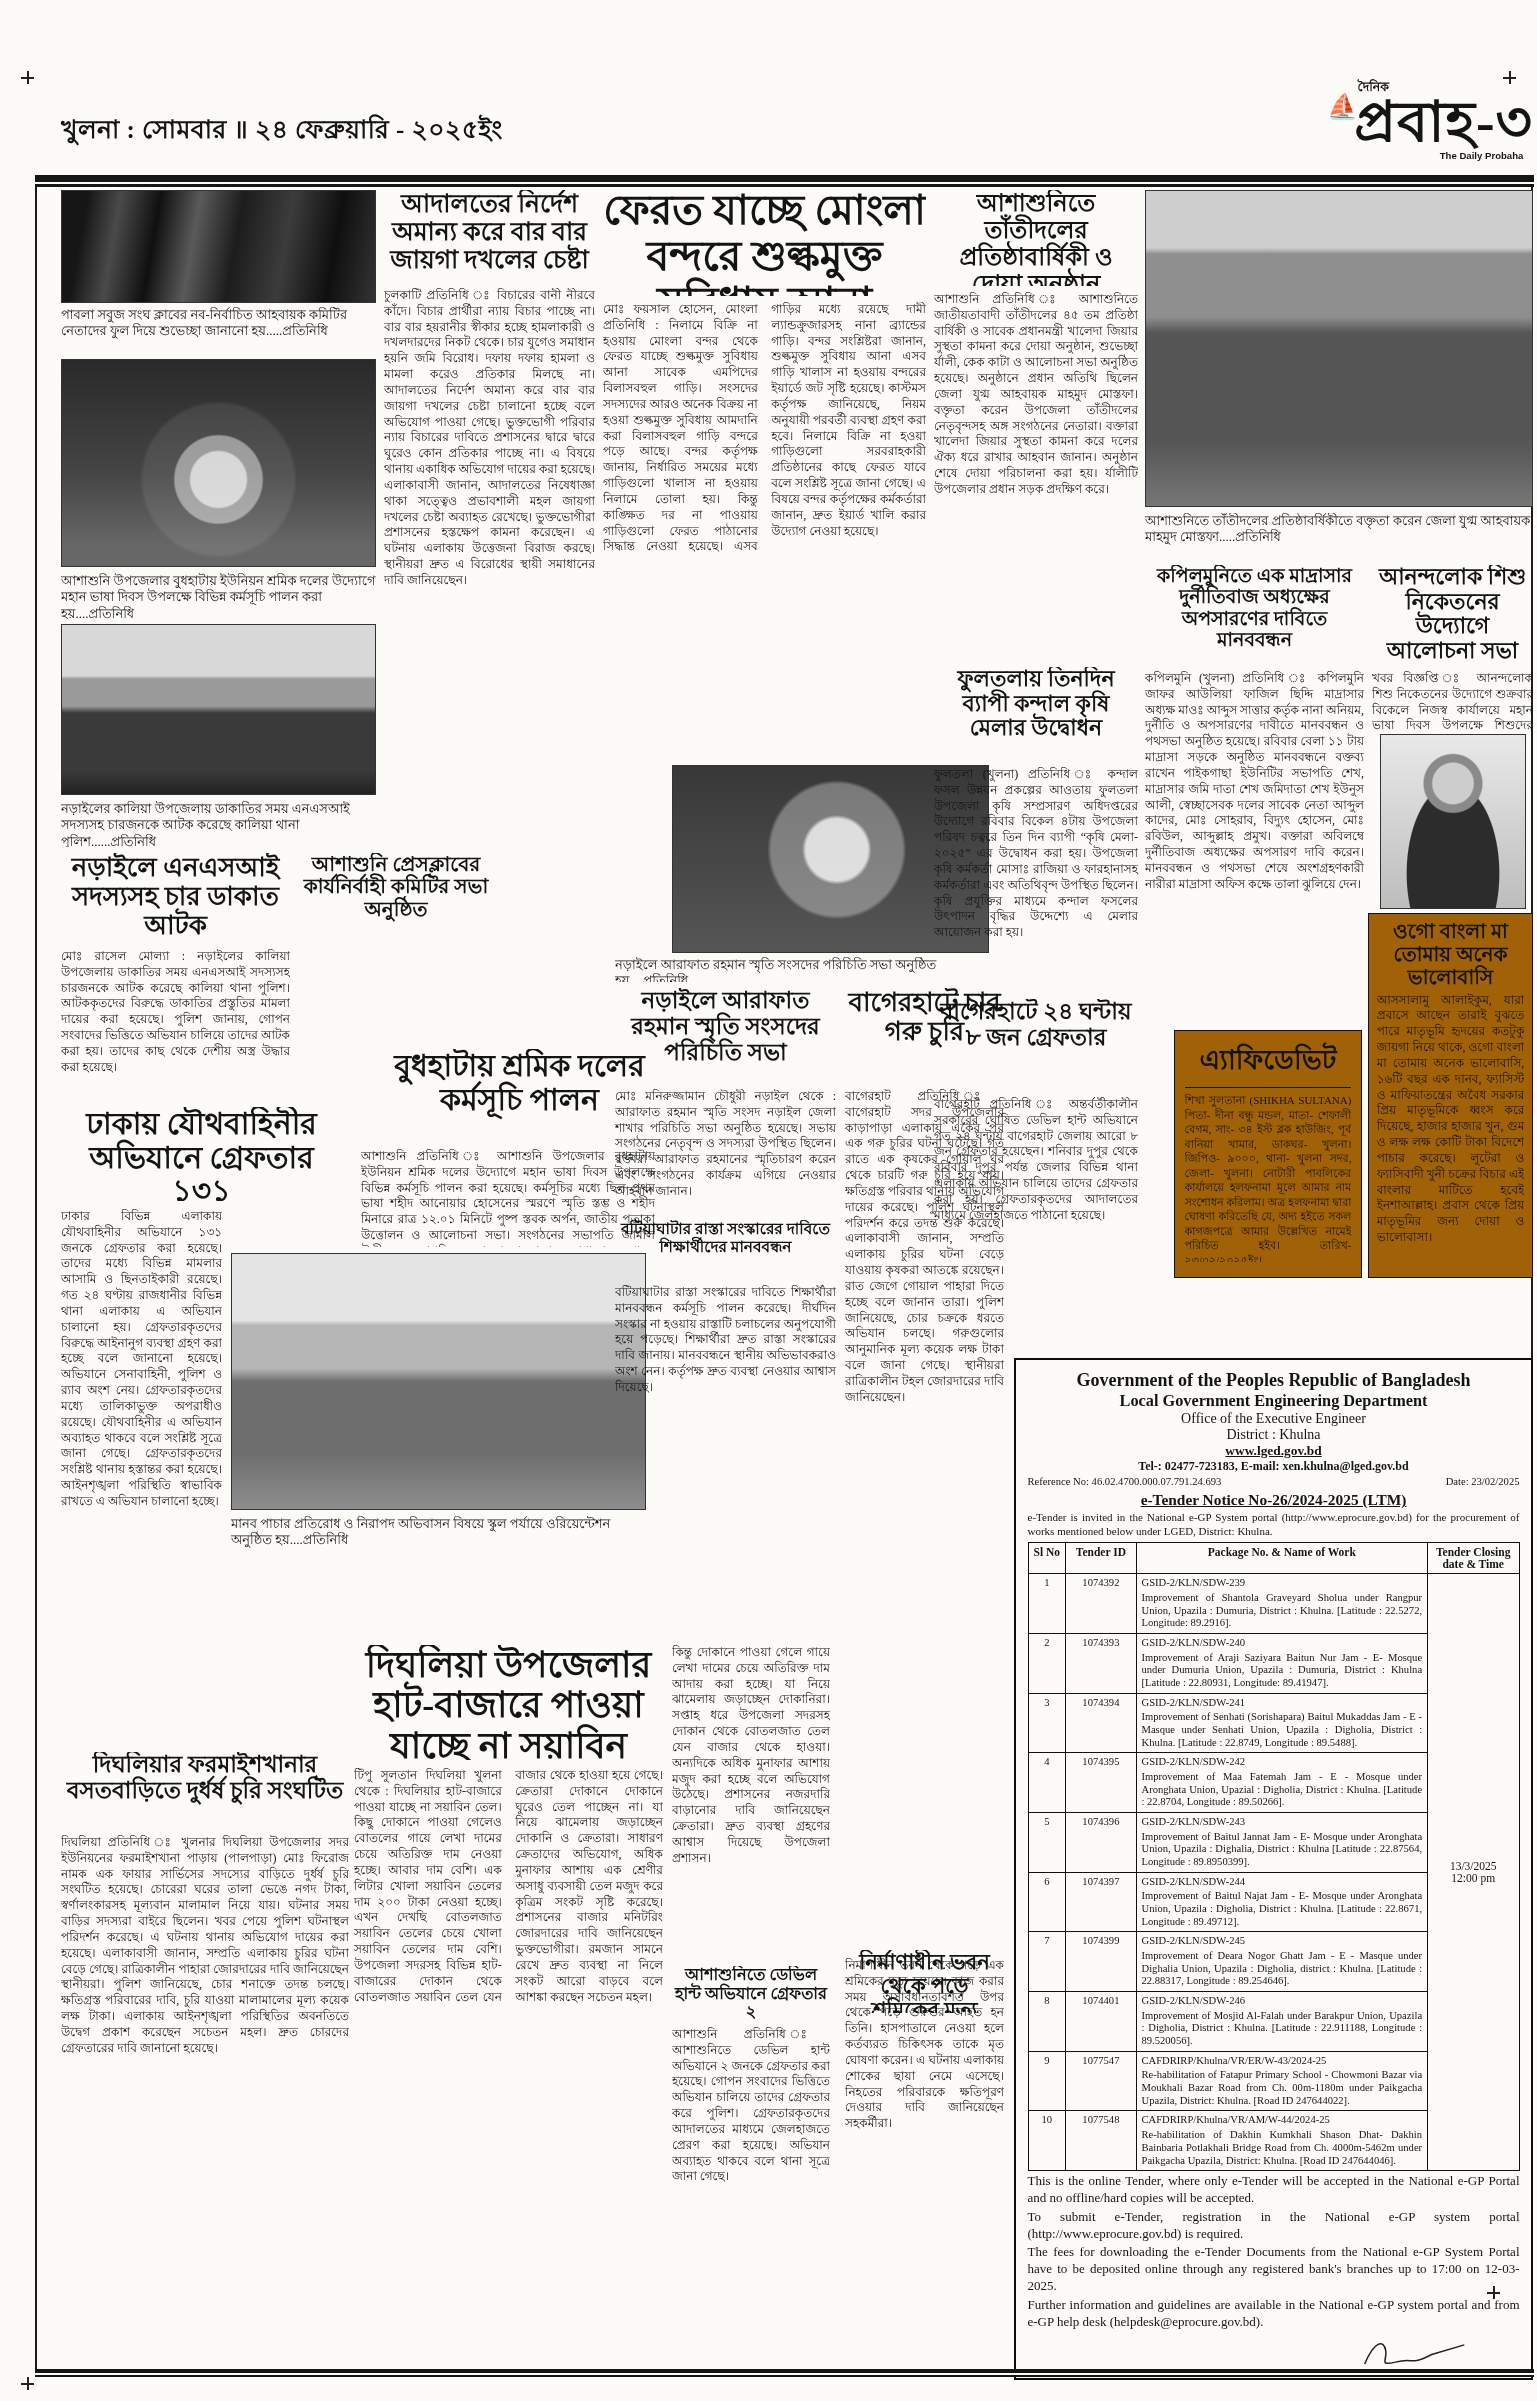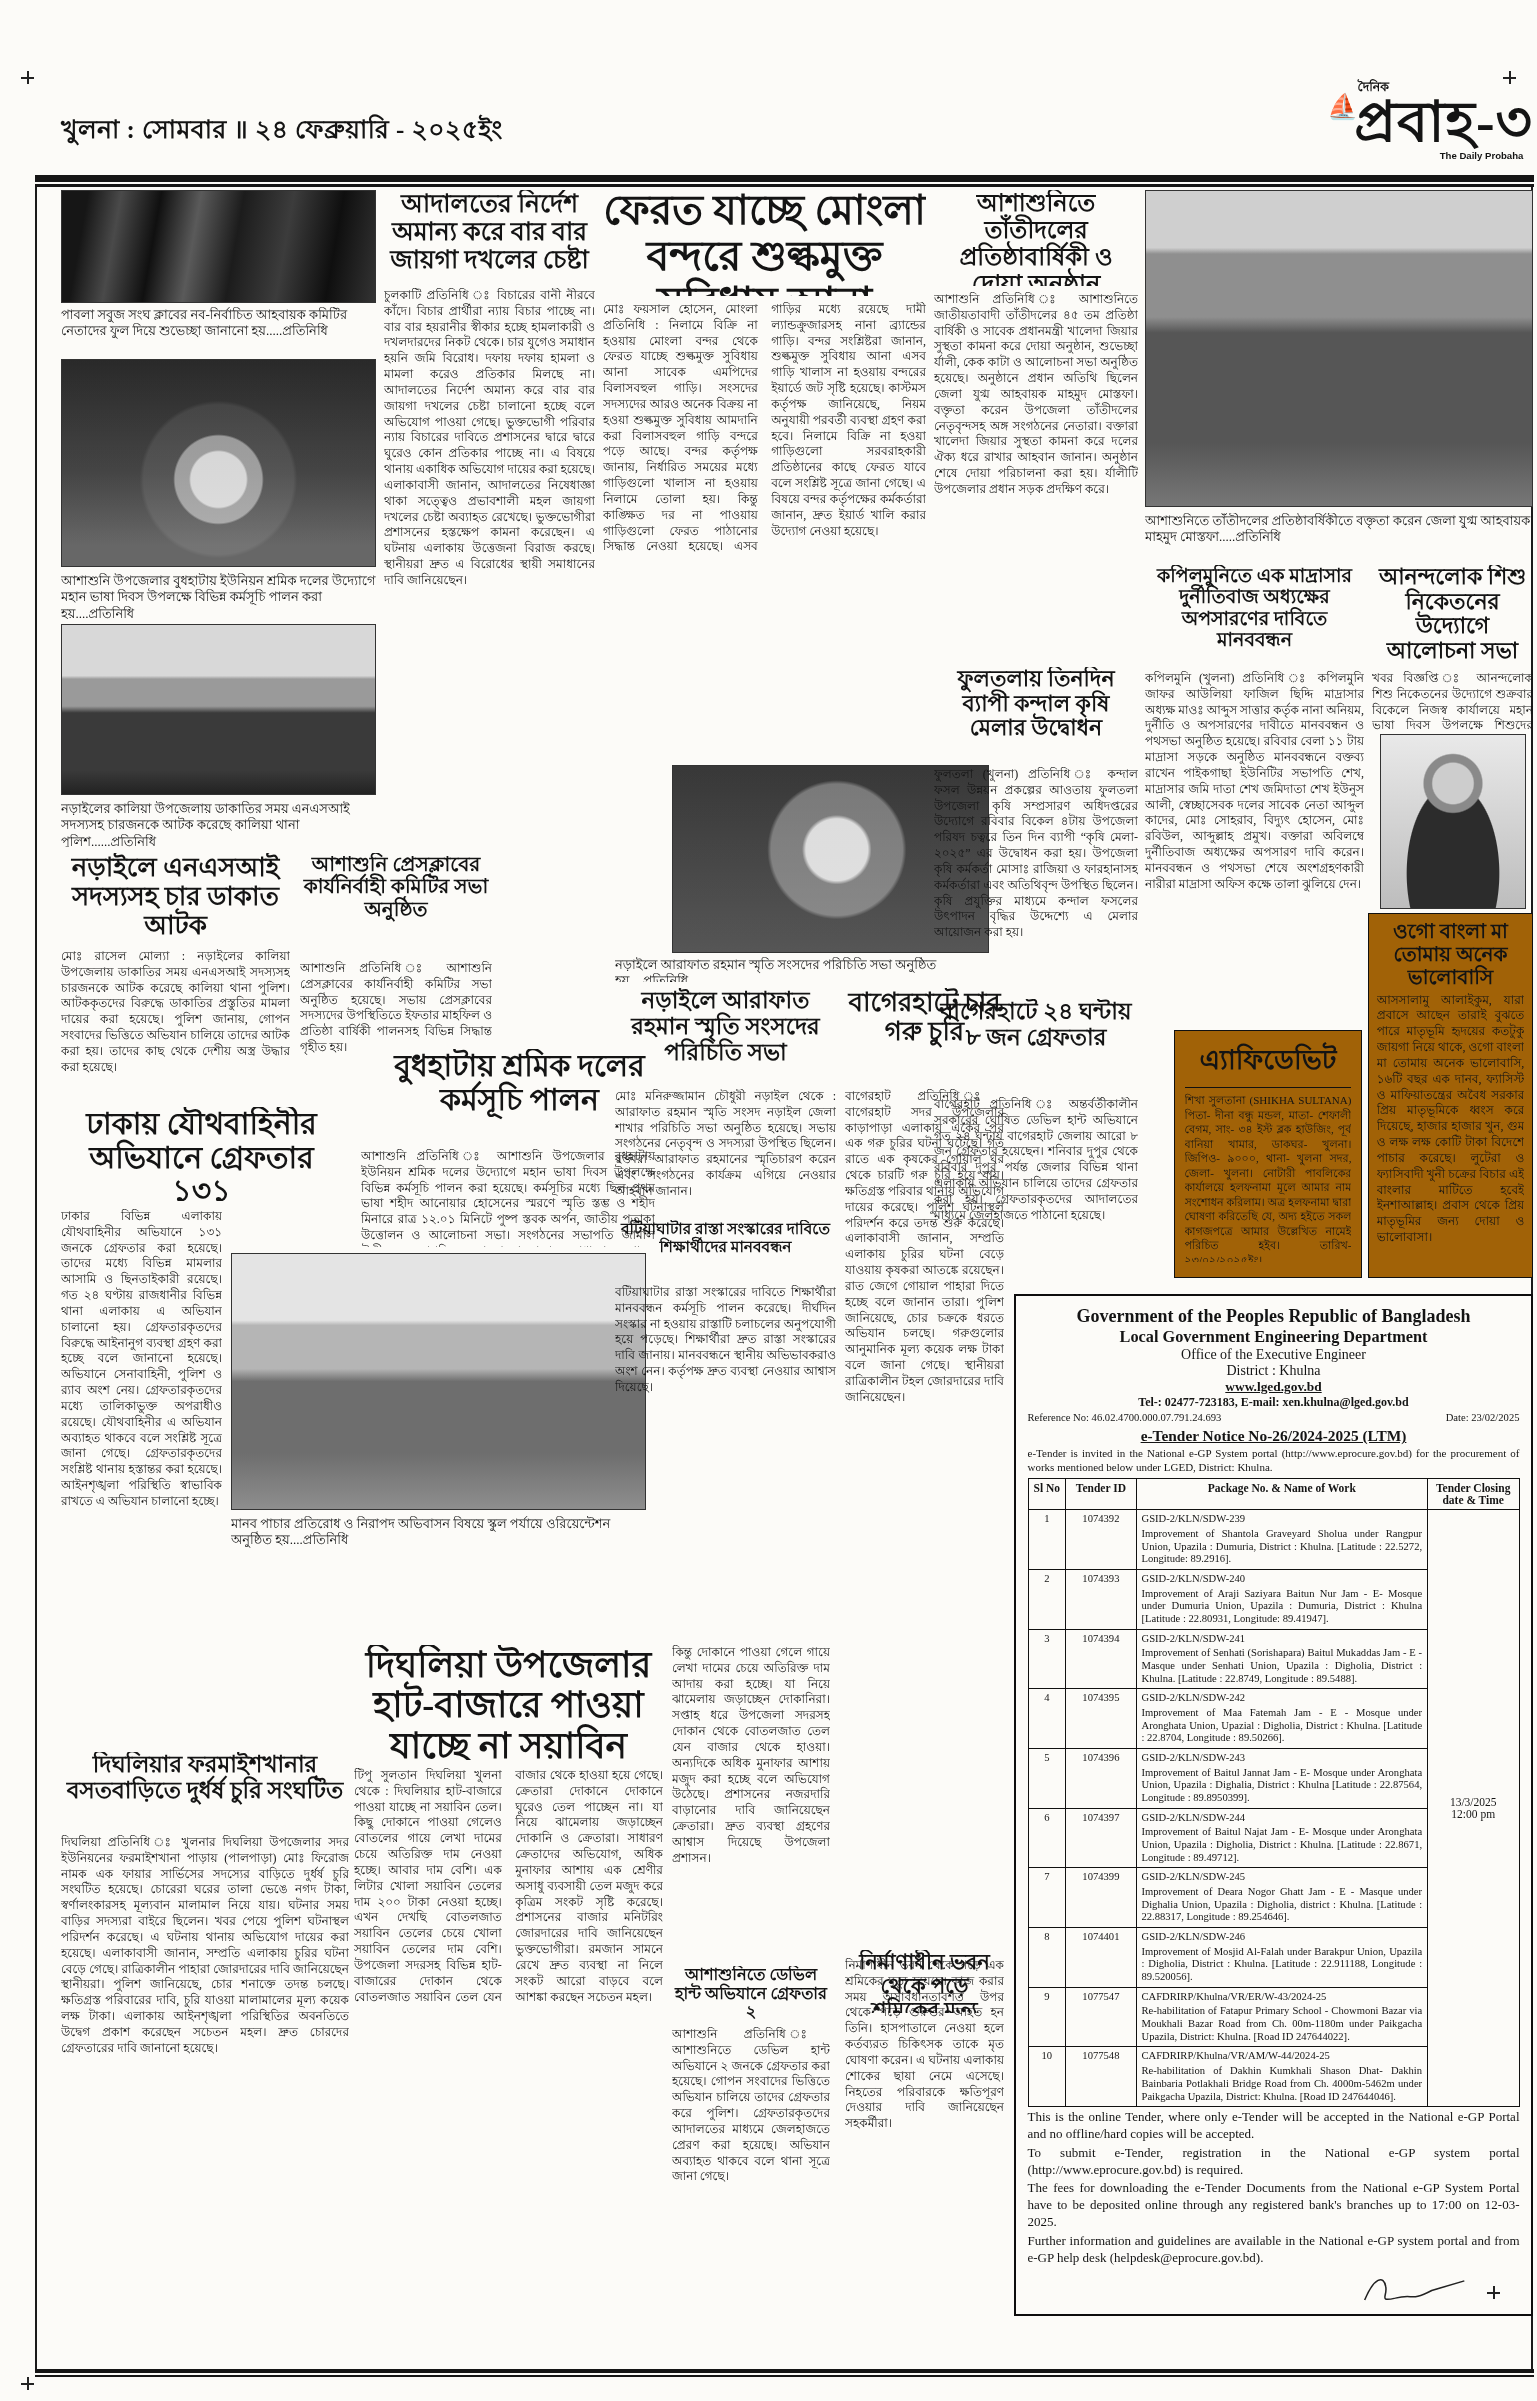--- a/index.html
+++ b/index.html
@@ -93,21 +93,20 @@
   <div class="abs photo ph-minar" style="left:61px;top:359px;width:315px;height:208px;"></div>
   <div class="abs caption" style="left:61px;top:573px;width:315px;height:46px;">আশাশুনি উপজেলার বুধহাটায় ইউনিয়ন শ্রমিক দলের উদ্যোগে মহান ভাষা দিবস উপলক্ষে বিভিন্ন কর্মসূচি পালন করা হয়....প্রতিনিধি</div>
 
   <div class="abs photo ph-meeting" style="left:61px;top:624px;width:315px;height:171px;"></div>
   <div class="abs caption" style="left:61px;top:801px;width:315px;height:46px;">নড়াইলের কালিয়া উপজেলায় ডাকাতির সময় এনএসআই সদস্যসহ চারজনকে আটক করেছে কালিয়া থানা পুলিশ......প্রতিনিধি</div>
 
   <div class="abs headline" style="left:61px;top:853px;width:229px;height:90px;font-size:26px;">নড়াইলে এনএসআই সদস্যসহ চার ডাকাত আটক</div>
   <div class="abs body-text" style="left:61px;top:949px;width:229px;height:152px;">মোঃ রাসেল মোল্যা : নড়াইলের কালিয়া উপজেলায় ডাকাতির সময় এনএসআই সদস্যসহ চারজনকে আটক করেছে কালিয়া থানা পুলিশ। আটককৃতদের বিরুদ্ধে ডাকাতির প্রস্তুতির মামলা দায়ের করা হয়েছে। পুলিশ জানায়, গোপন সংবাদের ভিত্তিতে অভিযান চালিয়ে তাদের আটক করা হয়। তাদের কাছ থেকে দেশীয় অস্ত্র উদ্ধার করা হয়েছে।</div>
 
   <div class="abs headline" style="left:300px;top:853px;width:192px;height:102px;font-size:20px;">আশাশুনি প্রেসক্লাবের কার্যনির্বাহী কমিটির সভা অনুষ্ঠিত</div>
-  <div class="abs body-text" style="left:300px;top:961px;width:192px;height:140px;">আশাশুনি প্রতিনিধি ঃ আশাশুনি প্রেসক্লাবের কার্যনির্বাহী কমিটির সভা অনুষ্ঠিত হয়েছে। সভায় প্রেসক্লাবের সদস্যদের উপস্থিতিতে ইফতার মাহফিল ও প্রতিষ্ঠা বার্ষিকী পালনসহ বিভিন্ন সিদ্ধান্ত গৃহীত হয়।</div>
 
   <div class="abs headline" style="left:61px;top:1107px;width:281px;height:94px;font-size:30px;">ঢাকায় যৌথবাহিনীর অভিযানে গ্রেফতার ১৩১</div>
   <div class="abs body-text" style="left:61px;top:1209px;width:161px;height:530px;">ঢাকার বিভিন্ন এলাকায় যৌথবাহিনীর অভিযানে ১৩১ জনকে গ্রেফতার করা হয়েছে। তাদের মধ্যে বিভিন্ন মামলার আসামি ও ছিনতাইকারী রয়েছে। গত ২৪ ঘণ্টায় রাজধানীর বিভিন্ন থানা এলাকায় এ অভিযান চালানো হয়। গ্রেফতারকৃতদের বিরুদ্ধে আইনানুগ ব্যবস্থা গ্রহণ করা হচ্ছে বলে জানানো হয়েছে। অভিযানে সেনাবাহিনী, পুলিশ ও র‌্যাব অংশ নেয়। গ্রেফতারকৃতদের মধ্যে তালিকাভুক্ত অপরাধীও রয়েছে। যৌথবাহিনীর এ অভিযান অব্যাহত থাকবে বলে সংশ্লিষ্ট সূত্রে জানা গেছে। গ্রেফতারকৃতদের সংশ্লিষ্ট থানায় হস্তান্তর করা হয়েছে। আইনশৃঙ্খলা পরিস্থিতি স্বাভাবিক রাখতে এ অভিযান চালানো হচ্ছে।</div>
 
   <div class="abs photo ph-banner" style="left:231px;top:1253px;width:415px;height:257px;"></div>
   <div class="abs caption" style="left:231px;top:1516px;width:415px;height:46px;">মানব পাচার প্রতিরোধ ও নিরাপদ অভিবাসন বিষয়ে স্কুল পর্যায়ে ওরিয়েন্টেশন অনুষ্ঠিত হয়....প্রতিনিধি</div>
 
   <div class="abs headline" style="left:61px;top:1752px;width:288px;height:77px;font-size:23px;">দিঘলিয়ার ফরমাইশখানার বসতবাড়িতে দুর্ধর্ষ চুরি সংঘটিত</div>
   <div class="abs body-text" style="left:61px;top:1835px;width:288px;height:530px;">দিঘলিয়া প্রতিনিধি ঃ খুলনার দিঘলিয়া উপজেলার সদর ইউনিয়নের ফরমাইশখানা পাড়ায় (পালপাড়া) মোঃ ফিরোজ নামক এক ফায়ার সার্ভিসের সদস্যের বাড়িতে দুর্ধর্ষ চুরি সংঘটিত হয়েছে। চোরেরা ঘরের তালা ভেঙে নগদ টাকা, স্বর্ণালংকারসহ মূল্যবান মালামাল নিয়ে যায়। ঘটনার সময় বাড়ির সদস্যরা বাইরে ছিলেন। খবর পেয়ে পুলিশ ঘটনাস্থল পরিদর্শন করেছে। এ ঘটনায় থানায় অভিযোগ দায়ের করা হয়েছে। এলাকাবাসী জানান, সম্প্রতি এলাকায় চুরির ঘটনা বেড়ে গেছে। রাত্রিকালীন পাহারা জোরদারের দাবি জানিয়েছেন স্থানীয়রা। পুলিশ জানিয়েছে, চোর শনাক্তে তদন্ত চলছে। ক্ষতিগ্রস্ত পরিবারের দাবি, চুরি যাওয়া মালামালের মূল্য কয়েক লক্ষ টাকা। এলাকায় আইনশৃঙ্খলা পরিস্থিতির অবনতিতে উদ্বেগ প্রকাশ করেছেন সচেতন মহল। দ্রুত চোরদের গ্রেফতারের দাবি জানানো হয়েছে।</div>
 
@@ -164,21 +163,21 @@
   <div class="abs box" style="left:1368px;top:913px;width:165px;height:365px;padding:5.8px 7.7px;">
     <div class="poem-title">ওগো বাংলা মা তোমায় অনেক ভালোবাসি</div>
     <div class="body-text" style="height:288px;margin-top:3.8px;">আসসালামু আলাইকুম, যারা প্রবাসে আছেন তারাই বুঝতে পারে মাতৃভূমি হৃদয়ের কতটুকু জায়গা নিয়ে থাকে, ওগো বাংলা মা তোমায় অনেক ভালোবাসি, ১৬টি বছর এক দানব, ফ্যাসিস্ট ও মাফিয়াতন্ত্রের অবৈধ সরকার প্রিয় মাতৃভূমিকে ধ্বংস করে দিয়েছে, হাজার হাজার খুন, গুম ও লক্ষ লক্ষ কোটি টাকা বিদেশে পাচার করেছে। লুটেরা ও ফ্যাসিবাদী খুনী চক্রের বিচার এই বাংলার মাটিতে হবেই ইনশাআল্লাহ। প্রবাস থেকে প্রিয় মাতৃভূমির জন্য দোয়া ও ভালোবাসা।</div>
   </div>
 
   <div class="abs box" style="left:1174px;top:1030px;width:188px;height:248px;">
     <div class="affi-title">এ্যাফিডেভিট</div>
     <div class="body-text" style="height:169px;font-size:11px;">শিখা সুলতানা (SHIKHA SULTANA) পিতা- দীনা বন্ধু মন্ডল, মাতা- শেফালী বেগম, সাং- ৩৪ ইস্ট ব্লক হাউজিং, পূর্ব বানিয়া খামার, ডাকঘর- খুলনা। জিপিও- ৯০০০, থানা- খুলনা সদর, জেলা- খুলনা। নোটারী পাবলিকের কার্যালয়ে হলফনামা মূলে আমার নাম সংশোধন করিলাম। অত্র হলফনামা দ্বারা ঘোষণা করিতেছি যে, অদ্য হইতে সকল কাগজপত্রে আমার উল্লেখিত নামেই পরিচিত হইব। তারিখ- ২৩/০২/২০২৫ইং।</div>
   </div>
 
-  <div class="abs tender" style="left:1014px;top:1294px;width:519px;height:1022px;">
+  <div class="abs tender" style="left:1014px;top:1358px;width:519px;height:1022px;">
     <div class="c1">Government of the Peoples Republic of Bangladesh</div>
     <div class="c2">Local Government Engineering Department</div>
     <div class="c3">Office of the Executive Engineer</div>
     <div class="c3">District : Khulna</div>
     <div class="web">www.lged.gov.bd</div>
     <div class="tel">Tel-: 02477-723183, E-mail: xen.khulna@lged.gov.bd</div>
     <div class="refrow">
       <span>Reference No: 46.02.4700.000.07.791.24.693</span>
       <span>Date: 23/02/2025</span>
     </div>

